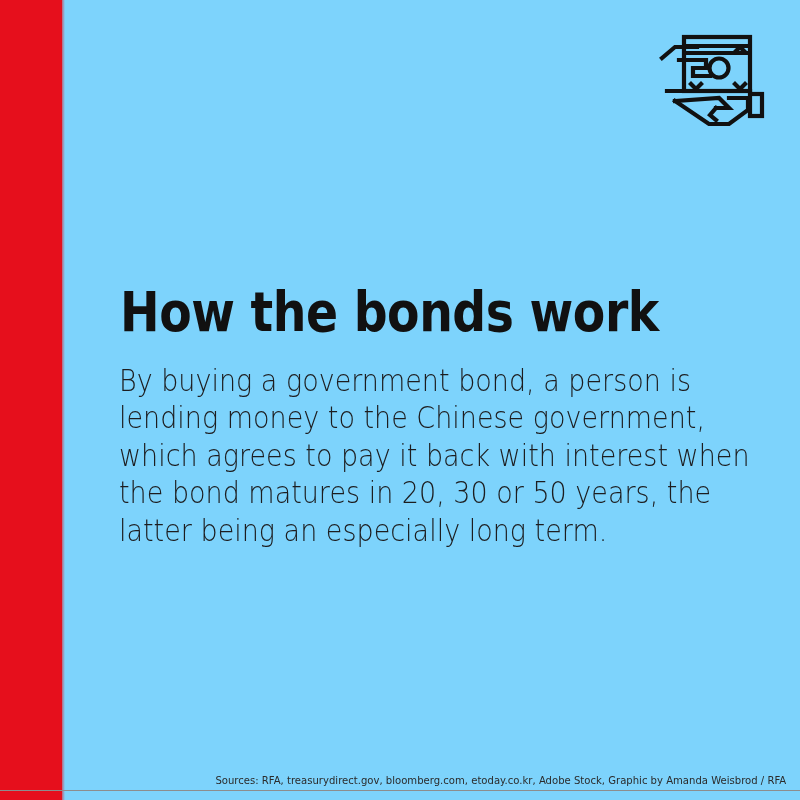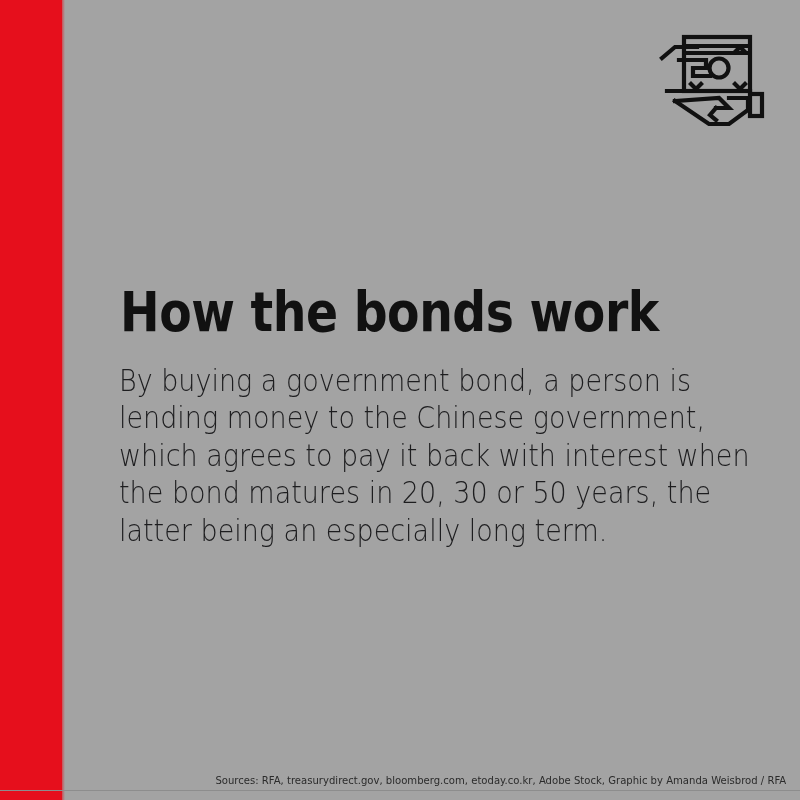--- a/index.html
+++ b/index.html
@@ -8,21 +8,21 @@
     padding: 0;
     background: #ffffff;
   }
   body {
     font-family: "Liberation Sans", sans-serif;
   }
   .canvas {
     position: relative;
     width: 800px;
     height: 800px;
-    background: #a3a3a3;
+    background: #7dd3fc;
     overflow: hidden;
   }
   
   .red-band {
     position: absolute;
     left: 0;
     top: 0;
     width: 62px;
     height: 800px;
     background: #e60f1c;

